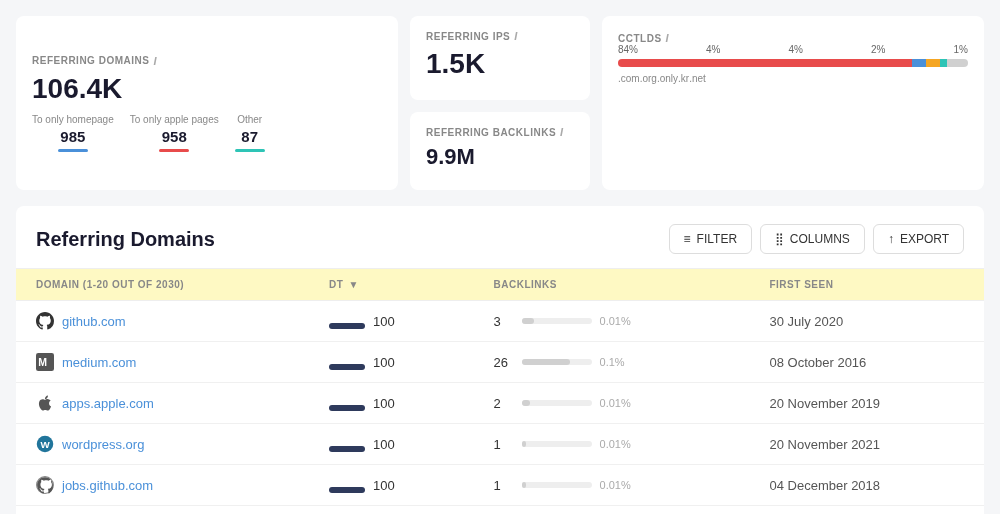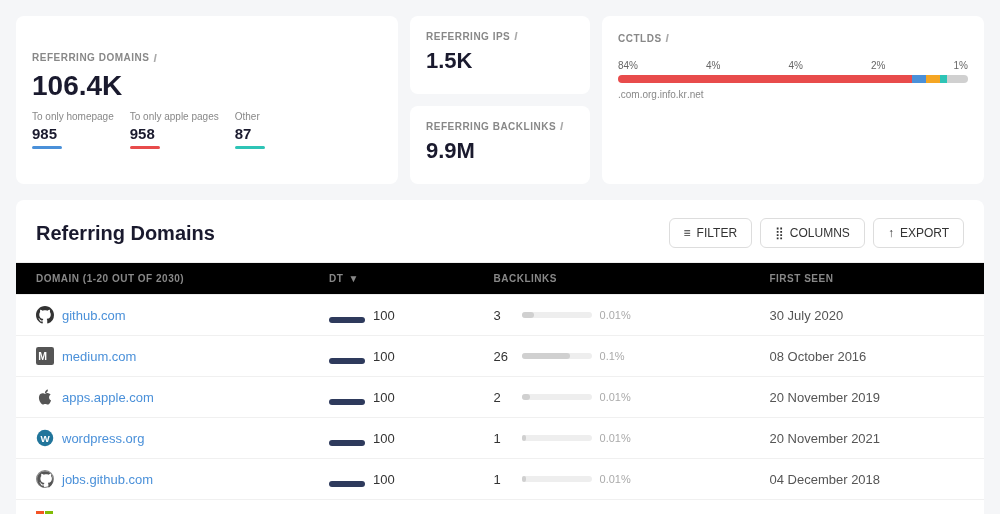--- a/index.html
+++ b/index.html
@@ -4,61 +4,61 @@
   <style>
     * { box-sizing: border-box; margin: 0; padding: 0; }
     body { font-family: -apple-system, BlinkMacSystemFont, 'Segoe UI', sans-serif; background: #f5f6f8; color: #333; font-size: 13px; }
 
     .top-cards { display: flex; gap: 12px; padding: 16px; }
     .card { background: #fff; border-radius: 8px; padding: 16px; flex: 1; }
     .card-title { font-size: 10px; font-weight: 600; color: #888; letter-spacing: 0.5px; text-transform: uppercase; display: flex; align-items: center; gap: 4px; }
     .card-title .info-icon { color: #aaa; font-style: italic; font-size: 11px; }
     .big-number { font-size: 28px; font-weight: 700; color: #1a1a2e; margin: 6px 0; }
     .sub-numbers { display: flex; gap: 16px; margin-top: 8px; }
-    .sub-item { display: flex; flex-direction: column; }
+    .sub-item { display: flex; flex-direction: column; align-items: center; }
     .sub-label { font-size: 10px; color: #888; margin-bottom: 2px; line-height: 1.3; }
     .sub-value { font-size: 15px; font-weight: 700; color: #1a1a2e; }
     .sub-bar { height: 3px; width: 30px; border-radius: 2px; margin-top: 4px; }
     .bar-blue { background: #4a90d9; }
     .bar-red { background: #e84b4b; }
     .bar-teal { background: #2ec4b6; }
 
     .card-referring-domains { display: flex; align-items: center; gap: 12px; min-width: 320px; }
     .card-left { flex: 1; }
     .donut-wrap { position: relative; width: 110px; height: 110px; flex-shrink: 0; }
     .donut-labels { position: absolute; top: 50%; left: 50%; transform: translate(-50%, -50%); text-align: center; font-size: 9px; line-height: 1.5; }
     .donut-label-item { font-weight: 600; }
     .pink-text { color: #e84b4b; }
     .blue-text { color: #4a90d9; }
     .teal-text { color: #2ec4b6; }
 
     .card-ips-backlinks { display: flex; flex-direction: column; gap: 12px; min-width: 180px; }
     .mini-card { background: #fff; border-radius: 8px; padding: 14px 16px; flex: 1; }
 
     .card-cctlds { min-width: 260px; }
-    .cctlds-bar-wrap { margin-top: 16px; }
+    .cctlds-bar-wrap { margin-top: 0; }
     .cctlds-percentages { display: flex; justify-content: space-between; font-size: 10px; color: #666; margin-bottom: 4px; }
     .cctlds-bar { display: flex; height: 8px; border-radius: 4px; overflow: hidden; width: 100%; margin-bottom: 6px; }
     .cctlds-labels { display: flex; font-size: 10px; color: #888; }
     .bar-seg-pink { background: #e84b4b; }
     .bar-seg-blue { background: #4a90d9; }
     .bar-seg-yellow { background: #f5a623; }
     .bar-seg-teal { background: #2ec4b6; }
     .bar-seg-gray { background: #d0d0d0; }
 
     .section { background: #fff; margin: 0 16px 16px; border-radius: 8px; padding: 0; }
     .section-header { display: flex; align-items: center; justify-content: space-between; padding: 18px 20px 14px; }
     .section-title { font-size: 20px; font-weight: 600; color: #1a1a2e; }
     .section-actions { display: flex; gap: 8px; }
     .action-btn { display: flex; align-items: center; gap: 6px; border: 1px solid #ddd; border-radius: 6px; padding: 7px 14px; background: #fff; cursor: pointer; font-size: 12px; font-weight: 500; color: #333; }
 
     .table-wrap { width: 100%; overflow: hidden; }
     table { width: 100%; border-collapse: collapse; }
     thead tr { border-top: 1px solid #eee; border-bottom: 1px solid #eee; }
-    th { padding: 10px 20px; text-align: left; font-size: 10px; font-weight: 600; color: #888; letter-spacing: 0.5px; text-transform: uppercase; background: #000000; }
+    th { padding: 10px 20px; text-align: left; font-size: 10px; font-weight: 600; color: #888; letter-spacing: 0.5px; text-transform: uppercase; background: #fef9c3; }
     td { padding: 11px 20px; border-bottom: 1px solid #f0f0f0; font-size: 13px; }
     .domain-cell { display: flex; align-items: center; gap: 8px; color: #4a90d9; }
     .domain-icon { width: 18px; height: 18px; border-radius: 3px; flex-shrink: 0; display: flex; align-items: center; justify-content: center; font-size: 13px; }
     .dt-cell { display: flex; align-items: flex-end; gap: 8px; }
     .dt-bar { height: 6px; border-radius: 3px; background: #2e3a5c; width: 36px; }
     .dt-value { font-size: 13px; font-weight: 500; }
     .backlinks-cell { display: flex; align-items: center; gap: 8px; }
     .bl-bar-wrap { width: 70px; height: 6px; background: #eee; border-radius: 3px; }
     .bl-bar { height: 6px; background: #d0d0d0; border-radius: 3px; }
     .bl-value { font-size: 13px; font-weight: 500; color: #333; min-width: 20px; }
@@ -98,21 +98,21 @@
     </div>
 
   </div>
 
   <div class="card-ips-backlinks">
     <div class="mini-card">
       <div class="card-title">
         <span>REFERRING IPS</span>
         <span class="info-icon">i</span>
       </div>
-      <div class="big-number" style="font-size:22px;">1.5K</div>
+      <div class="big-number" style="font-size:28px;">1.5K</div>
     </div>
     <div class="mini-card">
       <div class="card-title">
         <span>REFERRING BACKLINKS</span>
         <span class="info-icon">i</span>
       </div>
       <div class="big-number" style="font-size:22px;">9.9M</div>
     </div>
   </div>
 
@@ -132,21 +132,21 @@
       <div class="cctlds-bar">
         <div class="bar-seg-pink" style="width:84%;"></div>
         <div class="bar-seg-blue" style="width:4%;"></div>
         <div class="bar-seg-yellow" style="width:4%;"></div>
         <div class="bar-seg-teal" style="width:2%;"></div>
         <div class="bar-seg-gray" style="width:6%;"></div>
       </div>
       <div class="cctlds-labels">
         <span>.com</span>
         <span>.org</span>
-        <span>.info</span>
+        <span>.only</span>
         <span>.kr</span>
         <span>.net</span>
       </div>
     </div>
   </div>
 </div>
 
 <div class="section">
   <div class="section-header">
     <h2 class="section-title">Referring Domains</h2>

